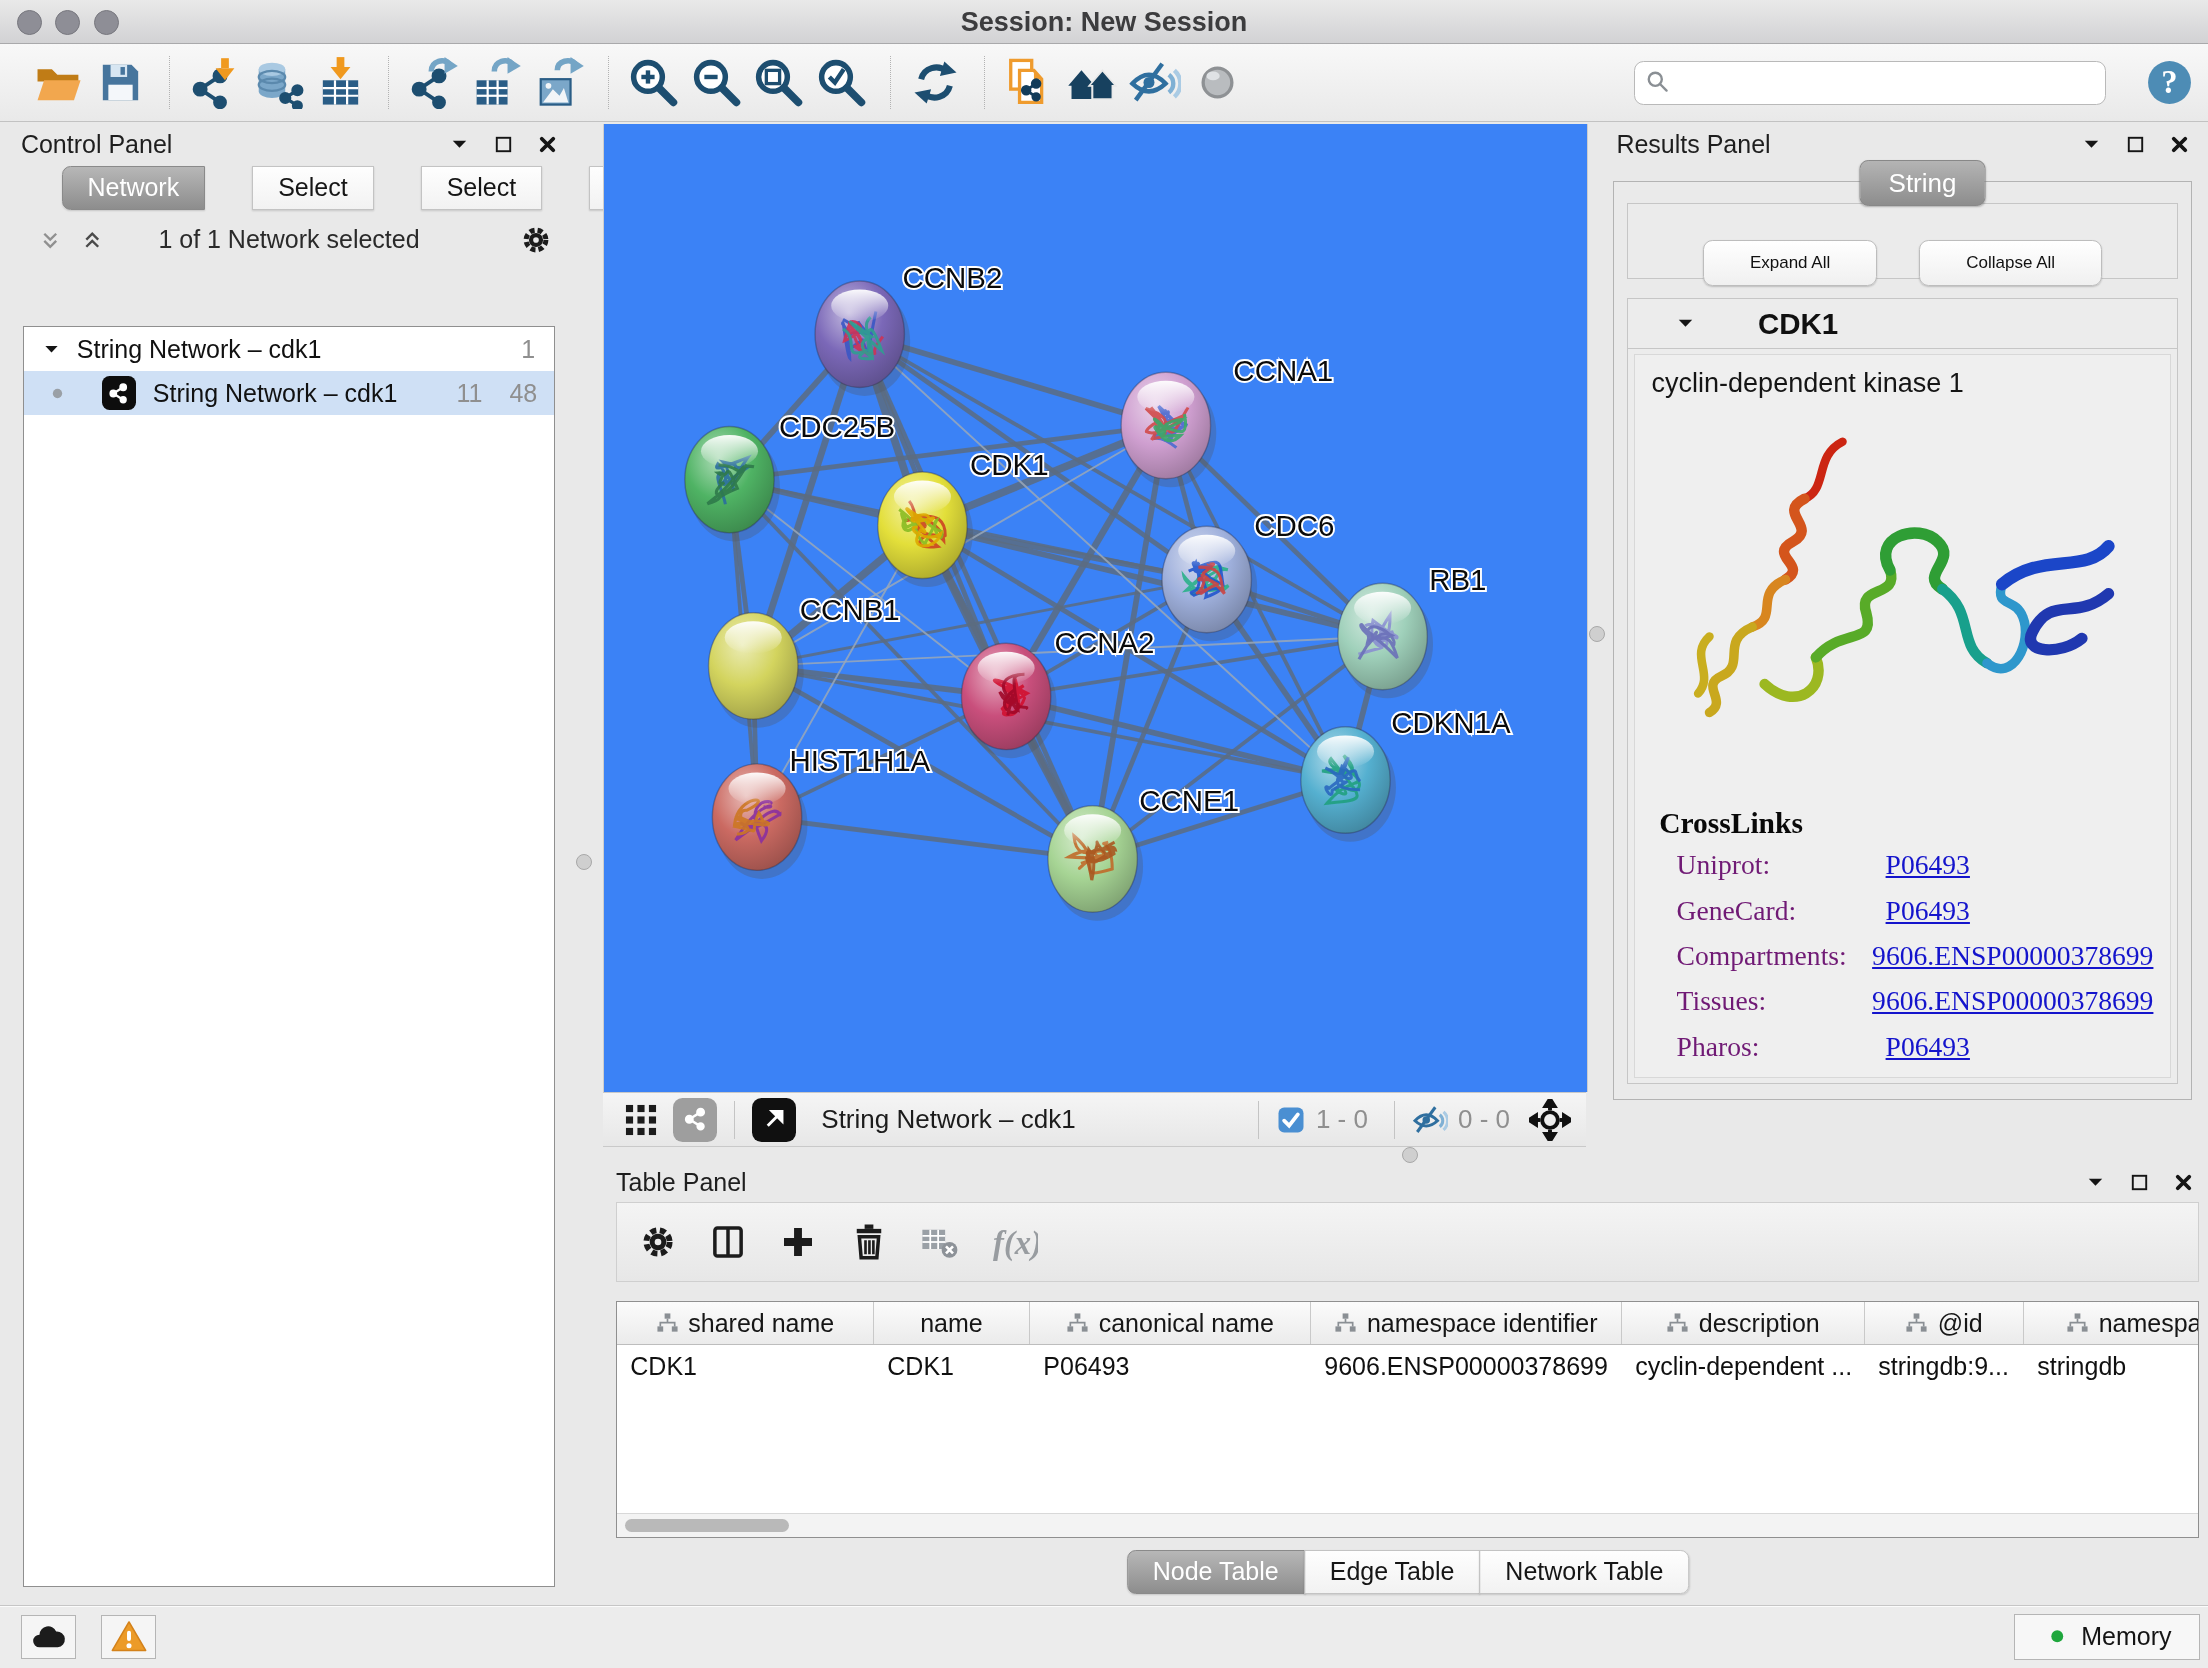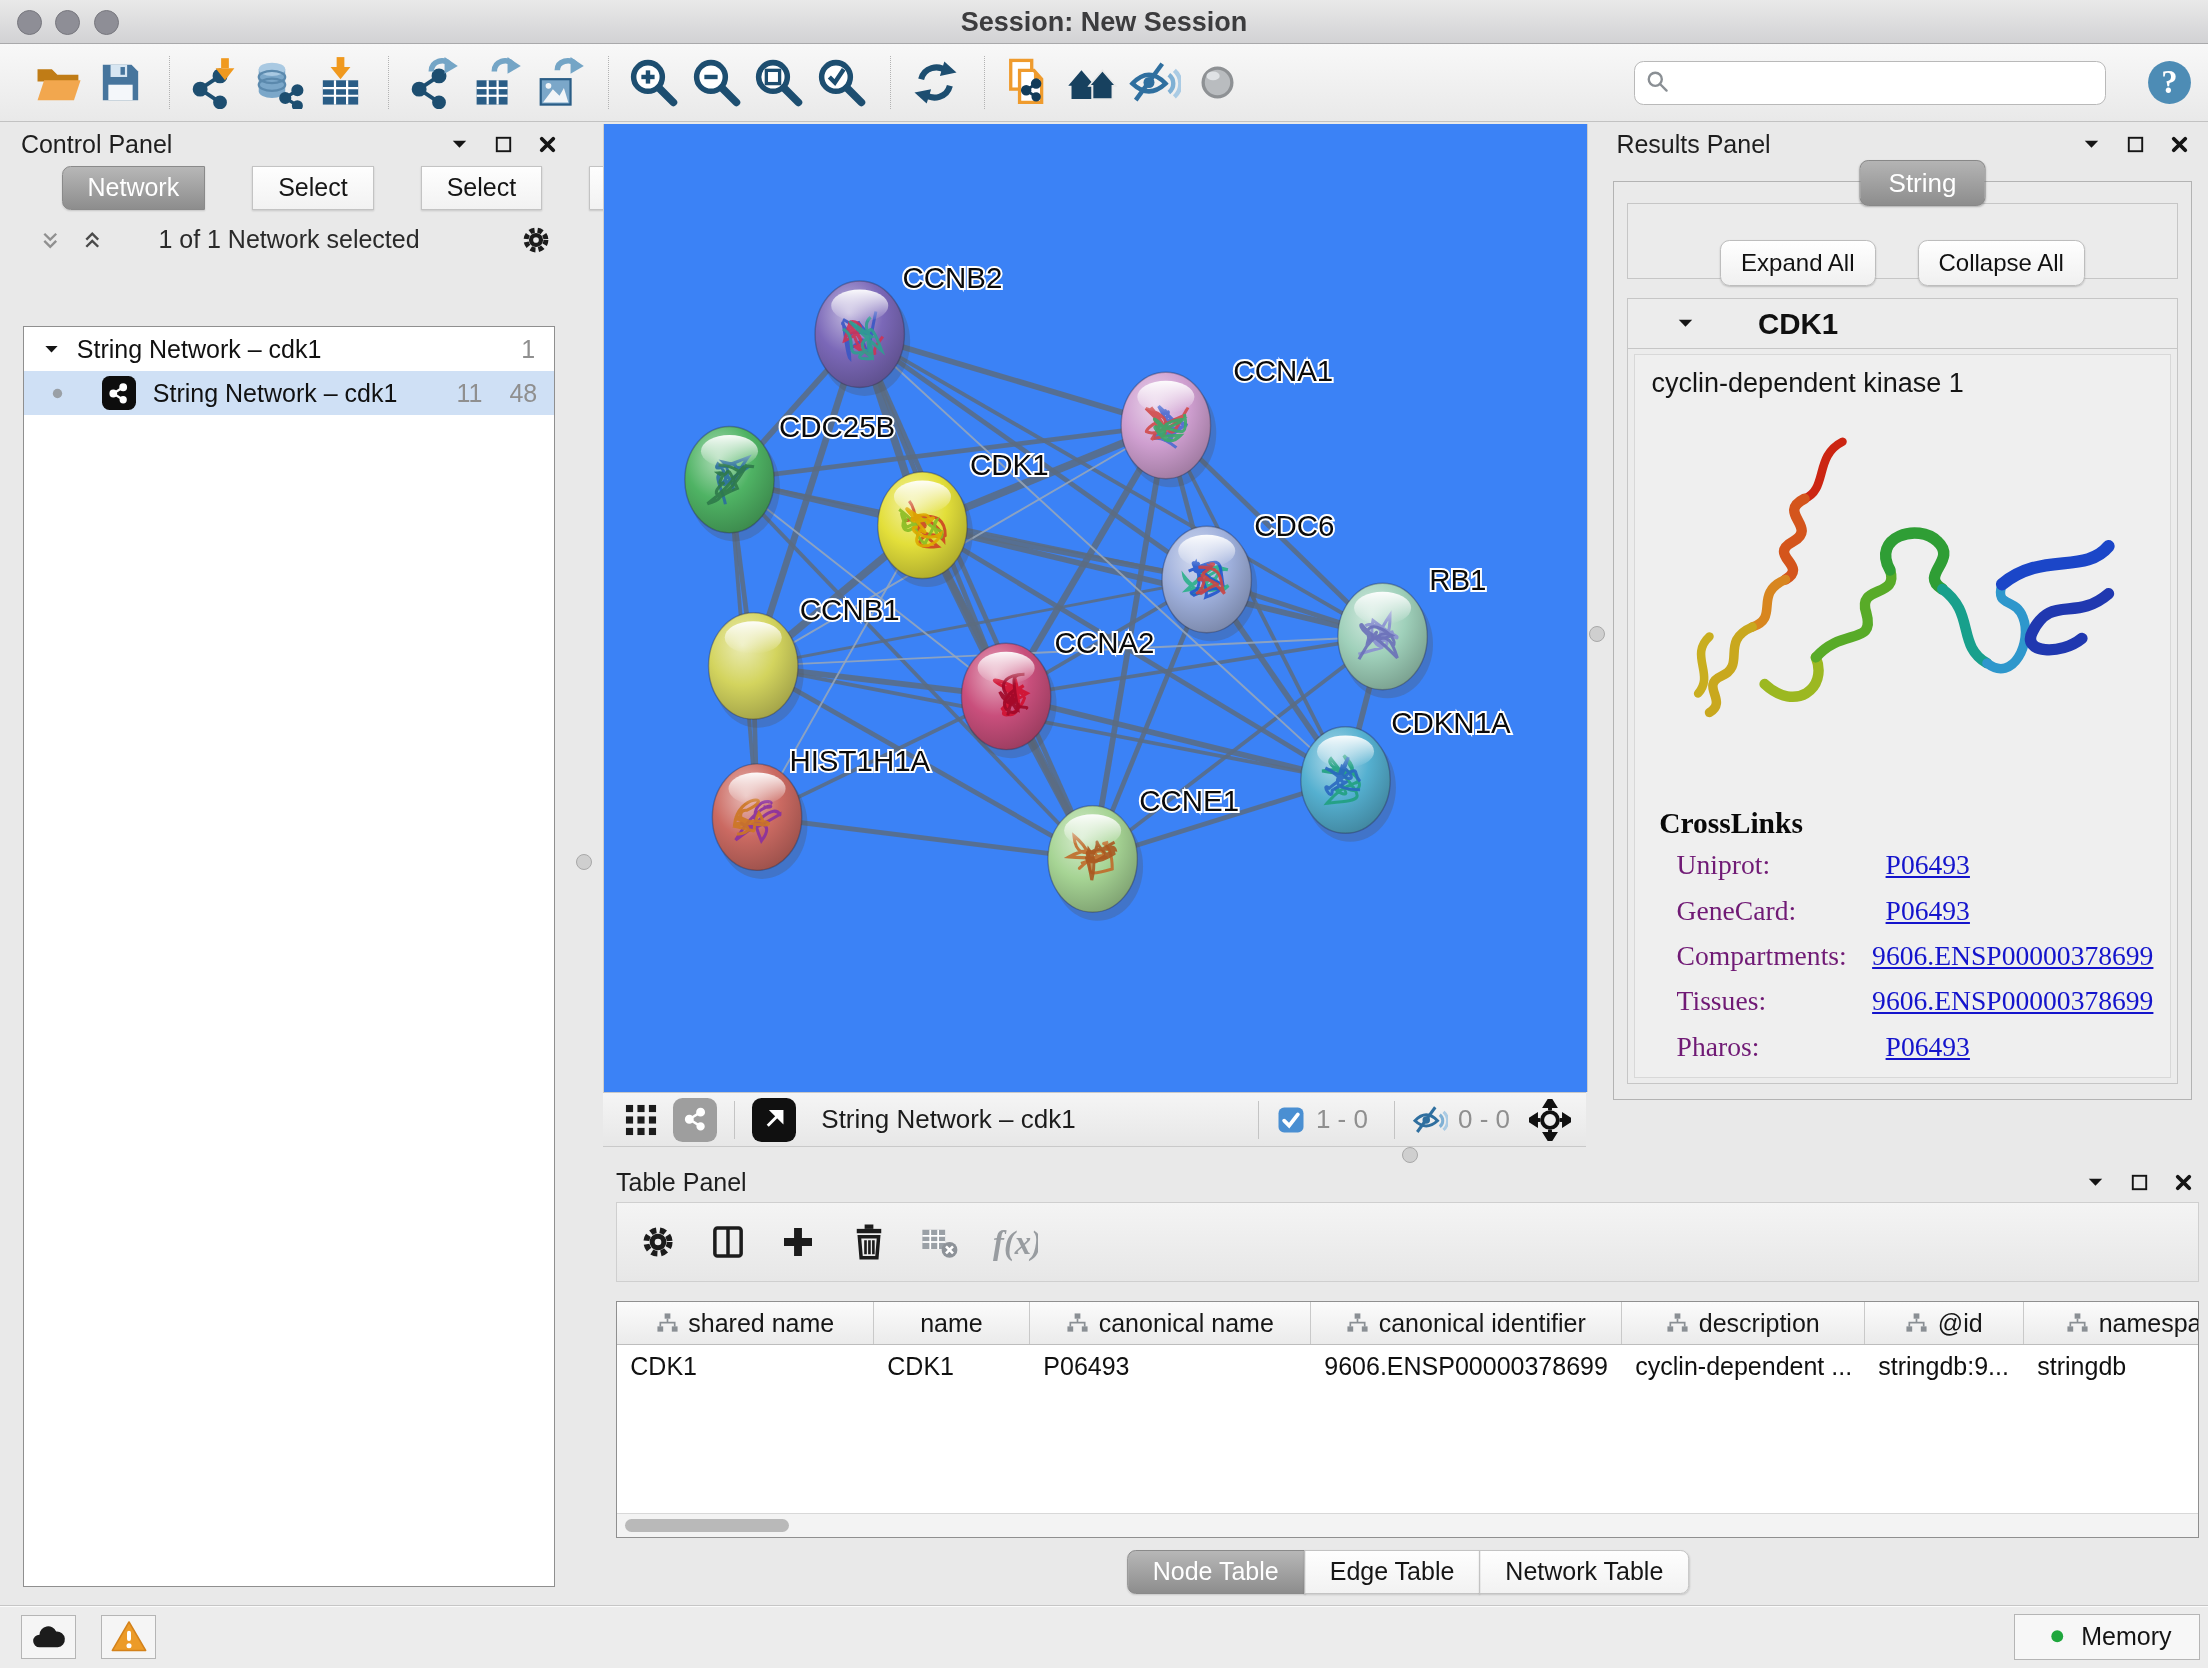--- a/index.html
+++ b/index.html
@@ -42,21 +42,21 @@
   .nb-sep{height:38px;border-left:1px solid #c4c4c4;margin:0 17px;}
   .nb-ico-btn{width:44px;height:44px;border-radius:9.5px;display:flex;align-items:center;justify-content:center;}
   .nb-count{font-size:26px;color:#8f8f8f;margin:0 9.5px;}
   .net-title{font-size:26px;color:#1c1c1c;margin-left:25px;}
   .grip{position:absolute;width:14.3px;height:14.3px;border-radius:50%;background:#cfcfcf;border:1px solid #a8a8a8;}
   
   .results-panel{position:absolute;left:1605px;top:126px;width:595px;height:980px;}
   .rp-tab{position:absolute;left:50%;transform:translateX(-50%);top:34px;z-index:3;padding:6.7px 28.5px;font-size:26px;color:#fff;background:linear-gradient(#b4b4b4,#8d8d8d);border:1px solid #888;border-radius:8.6px;box-shadow:0 1px 1.9px rgba(0,0,0,.25);margin-left:20px;}
   .rp-box{position:absolute;left:7.6px;right:7.6px;top:55px;bottom:5.7px;border:1.9px solid #b3b3b3;background:#eaeaea;}
   .rp-expand{margin:21px 13.3px 0;height:74px;border:1.9px solid #c6c6c6;background:#ebebeb;display:flex;align-items:center;justify-content:center;gap:42px;}
-  .rp-btn{height:44px;padding:0 20px;font-size:24px;color:#111;background:linear-gradient(#ffffff,#f0f0f0);border:1px solid #bdbdbd;border-radius:9.5px;display:flex;align-items:center;box-shadow:0 1px 1.9px rgba(0,0,0,.2);margin-top:43px;}
+  .rp-btn{height:44px;padding:0 46px;font-size:17px;color:#111;background:linear-gradient(#ffffff,#f0f0f0);border:1px solid #bdbdbd;border-radius:9.5px;display:flex;align-items:center;box-shadow:0 1px 1.9px rgba(0,0,0,.2);margin-top:43px;}
   .rp-entry{position:absolute;left:13.3px;right:13.3px;top:116px;bottom:15px;border:1.9px solid #c6c6c6;background:#ececec;}
   .rp-entry-head{height:49px;display:flex;align-items:center;border-bottom:1.9px solid #c6c6c6;}
   .rp-entry-head .gene{font-size:29.5px;font-weight:bold;color:#101010;margin-left:61px;}
   .rp-entry-body{position:absolute;left:5.7px;right:5.7px;top:55px;bottom:5.7px;background:#efefef;border:1px solid #d8d8d8;padding:13.3px 17px;box-sizing:border-box;overflow:hidden;}
   .rp-desc{font-size:27px;color:#151515;}
   .xl-title{font-family:"Liberation Serif",serif;font-size:29.5px;font-weight:bold;color:#090909;margin:5.7px 0 9.5px 7.6px;}
   .xl-row{display:flex;margin:0 0 13.3px 25px;font-family:"Liberation Serif",serif;font-size:27.6px;}
   .xl-label{width:209px;color:#701a75;}
   .xl-link{color:#1414cc;text-decoration:underline;}
   
@@ -881,21 +881,21 @@
           </div>
           <div class="th" style="width:311px">
             <svg viewBox="0 0 48 48" width="23" height="23">
               <g fill="#8a8f94">
                 <rect x="18" y="3" width="12" height="11"></rect>
                 <rect x="3" y="30" width="12" height="11"></rect>
                 <rect x="33" y="30" width="12" height="11"></rect>
               </g>
               <path d="M24 14 v8 M9 30 v-8 h30 v8" stroke="#8a8f94" stroke-width="3.5" fill="none"></path>
             </svg>
-            <span>canonical identifier</span>
+            <span>namespace identifier</span>
           </div>
           <div class="th" style="width:243px">
             <svg viewBox="0 0 48 48" width="23" height="23">
               <g fill="#8a8f94">
                 <rect x="18" y="3" width="12" height="11"></rect>
                 <rect x="3" y="30" width="12" height="11"></rect>
                 <rect x="33" y="30" width="12" height="11"></rect>
               </g>
               <path d="M24 14 v8 M9 30 v-8 h30 v8" stroke="#8a8f94" stroke-width="3.5" fill="none"></path>
             </svg>

